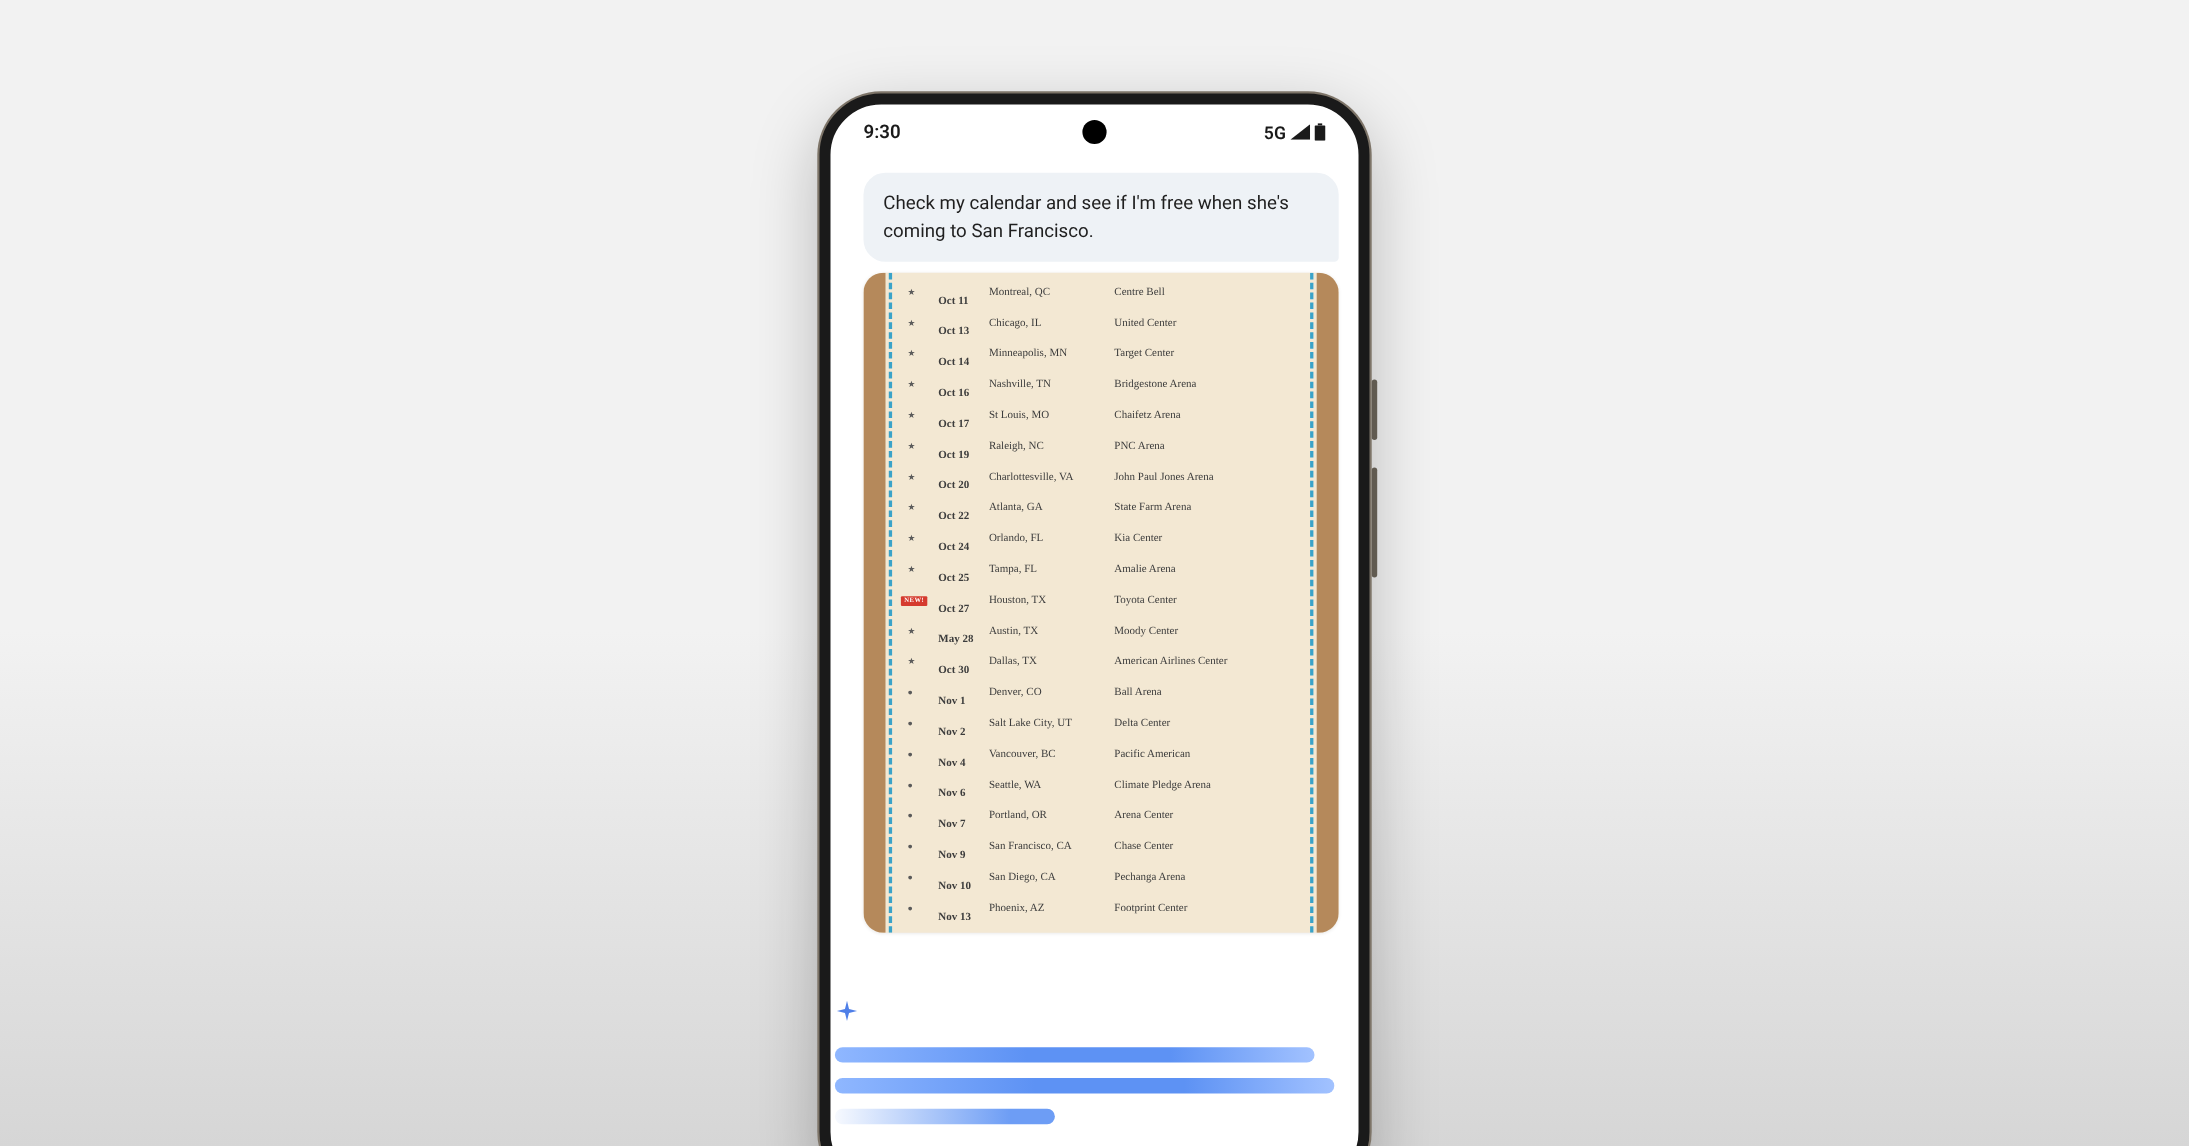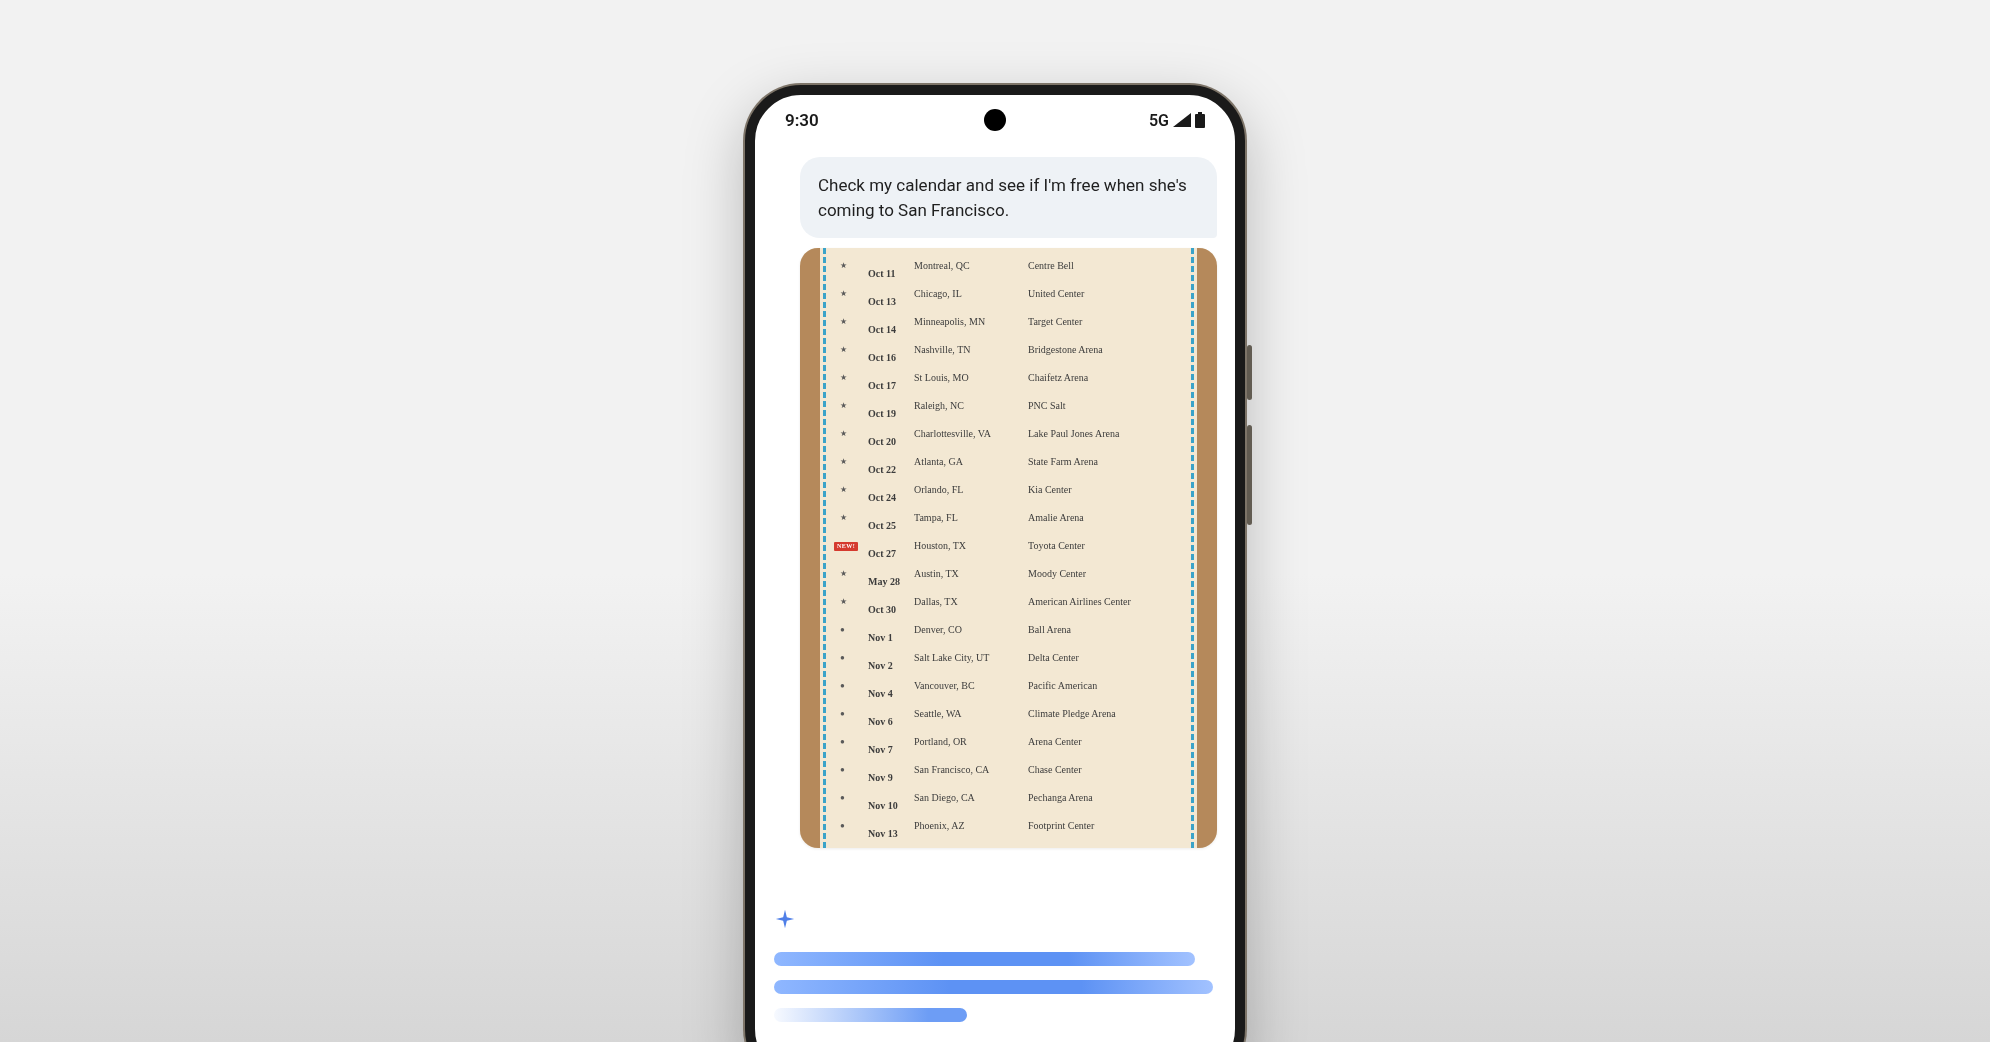--- a/index.html
+++ b/index.html
@@ -74,21 +74,21 @@
     padding: 0 22px;
   }
   .back-btn { width: 28px; height: 28px; display:flex; align-items:center; justify-content:center; cursor:pointer; }
   .app-title { font-size: 19px; font-weight: 500; color: #1f1f1f; letter-spacing: 0.2px; }
   .avatar {
     width: 30px; height: 30px; border-radius: 50%;
     background: radial-gradient(circle at 45% 35%, #6b4a3a 0 22%, #f5d7c4 22% 46%, #f08b8b 46% 70%, #ffffff 70% 100%);
     box-shadow: 0 0 0 1px rgba(0,0,0,0.05);
   }
 
-  .chat-area { padding: 12px 18px 0 15px; }
+  .chat-area { padding: 12px 18px 0 0; }
 
   
   .user-bubble {
     background: #eef2f6;
     border-radius: 20px 20px 4px 20px;
     padding: 16px 18px;
     font-size: 17px;
     line-height: 1.45;
     color: #1f1f1f;
     margin-left: 30px;
@@ -225,27 +225,27 @@
             <div class="tour-row" style="position: relative;">
               <span class="star">★</span>
               <span class="date">Oct 17</span>
               <span class="city">St Louis, MO</span>
               <span class="venue">Chaifetz Arena</span>
             </div>
             <div class="tour-row" style="position: relative;">
               <span class="star">★</span>
               <span class="date">Oct 19</span>
               <span class="city">Raleigh, NC</span>
-              <span class="venue">PNC Salt</span>
+              <span class="venue">PNC Arena</span>
             </div>
             <div class="tour-row" style="position: relative;">
               <span class="star">★</span>
               <span class="date">Oct 20</span>
               <span class="city">Charlottesville, VA</span>
-              <span class="venue">Lake Paul Jones Arena</span>
+              <span class="venue">John Paul Jones Arena</span>
             </div>
             <div class="tour-row" style="position: relative;">
               <span class="star">★</span>
               <span class="date">Oct 22</span>
               <span class="city">Atlanta, GA</span>
               <span class="venue">State Farm Arena</span>
             </div>
             <div class="tour-row" style="position: relative;">
               <span class="star">★</span>
               <span class="date">Oct 24</span>

